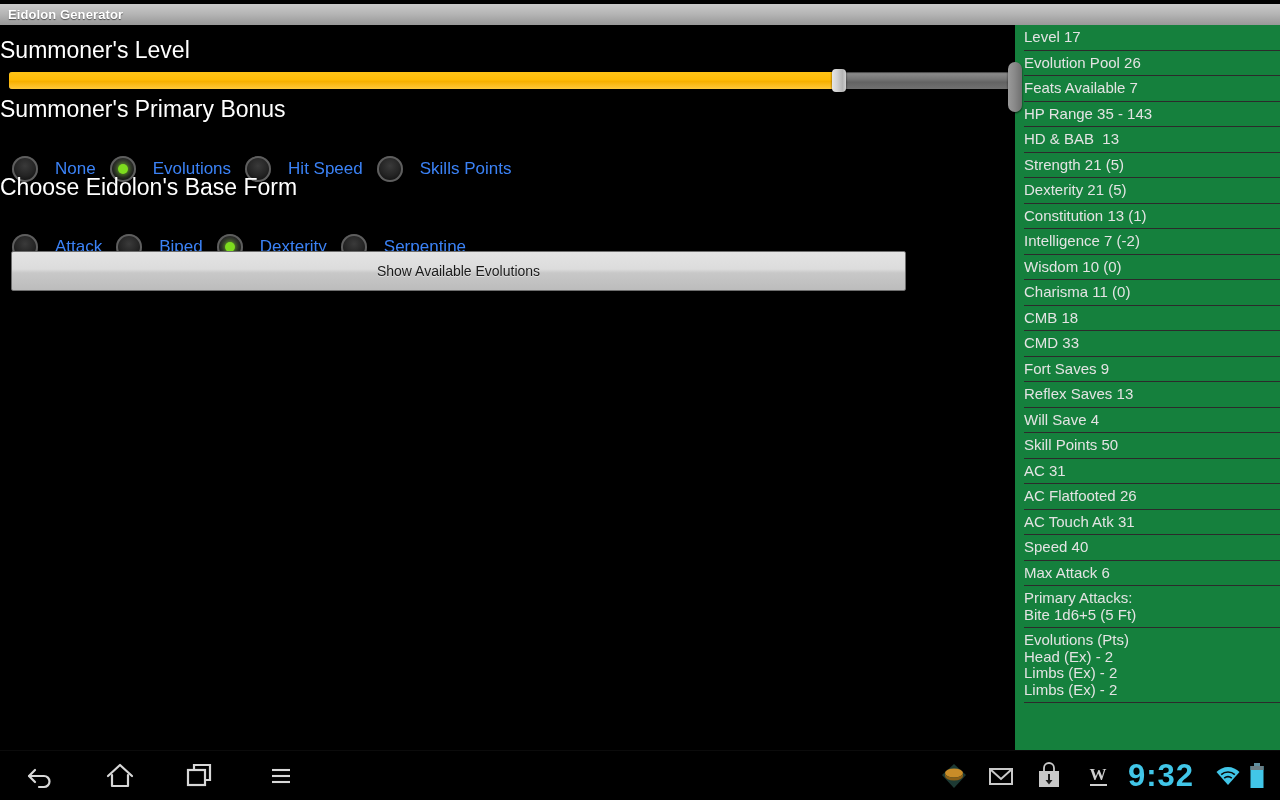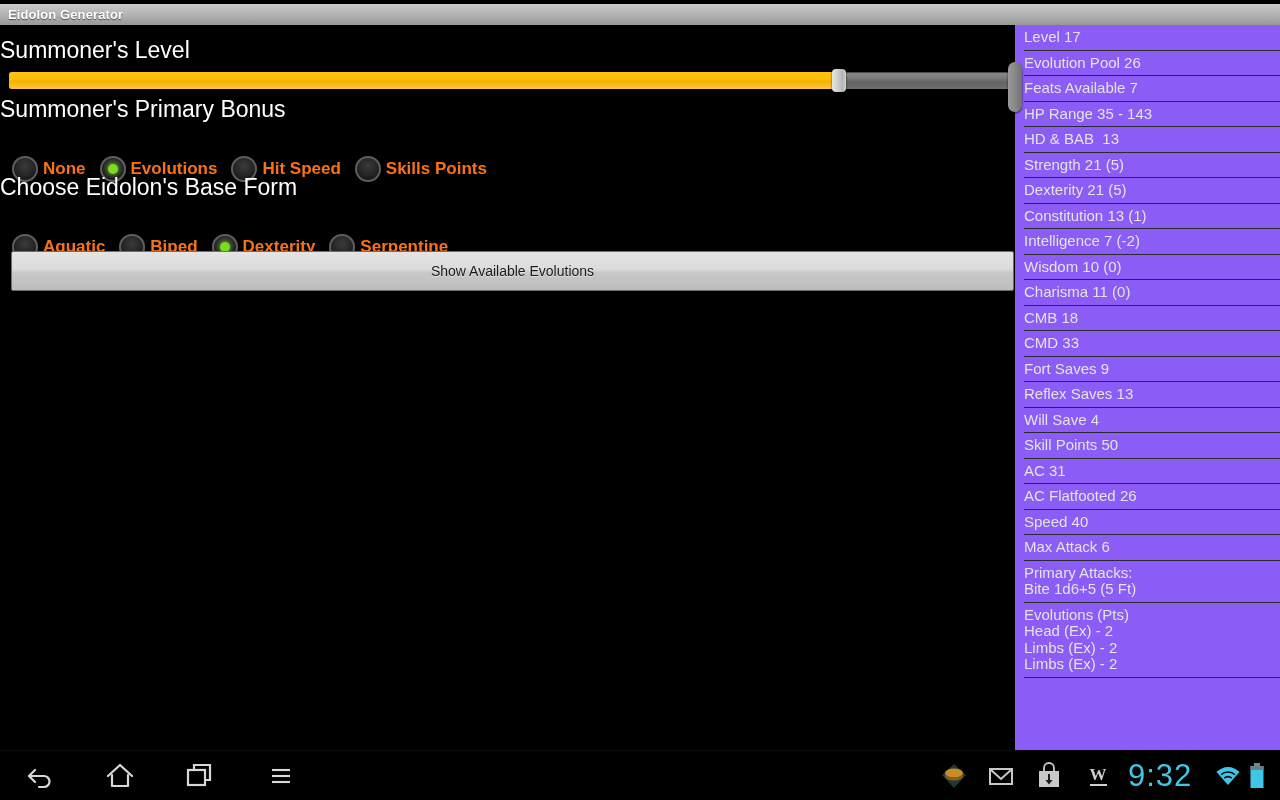--- a/index.html
+++ b/index.html
@@ -125,53 +125,52 @@
     left: 50%; top: 50%;
     width: 10px;
     height: 10px;
     margin-left: -5px;
     margin-top: -5px;
     border-radius: 50%;
     background: #7ddc1e;
     box-shadow: 0 0 5px 1px rgba(125,220,30,0.65);
   }
   .radio-label {
-    color: #f97316;
+    color: #3b82f6;
     font-size: 17px;
-    margin-left: 5px;
-    font-weight: bold;
+    margin-left: 17px;
   }
 
   
   #show-evo-btn {
     position: absolute;
     left: 11px;
     top: 226px;
-    width: 1003px;
+    width: 895px;
     height: 40px;
     box-sizing: border-box;
     border: 1px solid #6e6e6e;
     border-radius: 2px;
     background: linear-gradient(to bottom, #e4e4e4 0%, #dcdcdc 45%, #c8c8c8 55%, #bcbcbc 100%);
     color: #1a1a1a;
     font-size: 14px;
     display: flex;
     align-items: center;
     justify-content: center;
     text-shadow: 0 1px 0 rgba(255,255,255,0.5);
   }
 
   
   #right-pane {
     position: absolute;
     left: 1015px;
     top: 25px;
     width: 265px;
     height: 725px;
-    background: #8b5cf6;
+    background: #15803d;
   }
   #pane-handle {
     position: absolute;
     left: -7px;
     top: 37px;
     width: 14px;
     height: 50px;
     border-radius: 7px;
     background: linear-gradient(to right, #9a9a9a 0%, #8a8a8a 45%, #6f6f6f 100%);
     box-shadow: 0 1px 2px rgba(0,0,0,0.8);
@@ -236,21 +235,21 @@
 
   #sys-clock {
     position: absolute;
     left: 1128px;
     top: 0;
     height: 50px;
     display: flex;
     align-items: center;
     color: #41c6e8;
     font-size: 31px;
-    font-weight: 400;
+    font-weight: 700;
     letter-spacing: 1px;
     font-family: "Liberation Sans", sans-serif;
   }
   .glyph-w {
     color: #cfcfcf;
     font-size: 17px;
     font-weight: bold;
     font-family: "Liberation Serif", serif;
     border-bottom: 2px solid #cfcfcf;
     line-height: 18px;
@@ -294,21 +293,21 @@
           <span class="radio-btn"></span>
           <span class="radio-label">Skills Points</span>
         </div>
       </div>
 
     <div id="h-form" class="section-heading">Choose Eidolon's Base Form</div>
 
     <div id="row-form" class="radio-row">
         <div class="radio-item">
           <span class="radio-btn"></span>
-          <span class="radio-label">Aquatic</span>
+          <span class="radio-label">Attack</span>
         </div>
         <div class="radio-item">
           <span class="radio-btn"></span>
           <span class="radio-label">Biped</span>
         </div>
         <div class="radio-item">
           <span class="radio-btn checked"></span>
           <span class="radio-label">Dexterity</span>
         </div>
         <div class="radio-item">
@@ -374,20 +373,23 @@
           <span class="stat-line">Will Save 4</span>
         </div>
         <div class="stat-item">
           <span class="stat-line">Skill Points 50</span>
         </div>
         <div class="stat-item">
           <span class="stat-line">AC 31</span>
         </div>
         <div class="stat-item">
           <span class="stat-line">AC Flatfooted 26</span>
+        </div>
+        <div class="stat-item">
+          <span class="stat-line">AC Touch Atk 31</span>
         </div>
         <div class="stat-item">
           <span class="stat-line">Speed 40</span>
         </div>
         <div class="stat-item">
           <span class="stat-line">Max Attack 6</span>
         </div>
         <div class="stat-item">
           <span class="stat-line">Primary Attacks:</span>
           <span class="stat-line">Bite 1d6+5 (5 Ft)</span>

